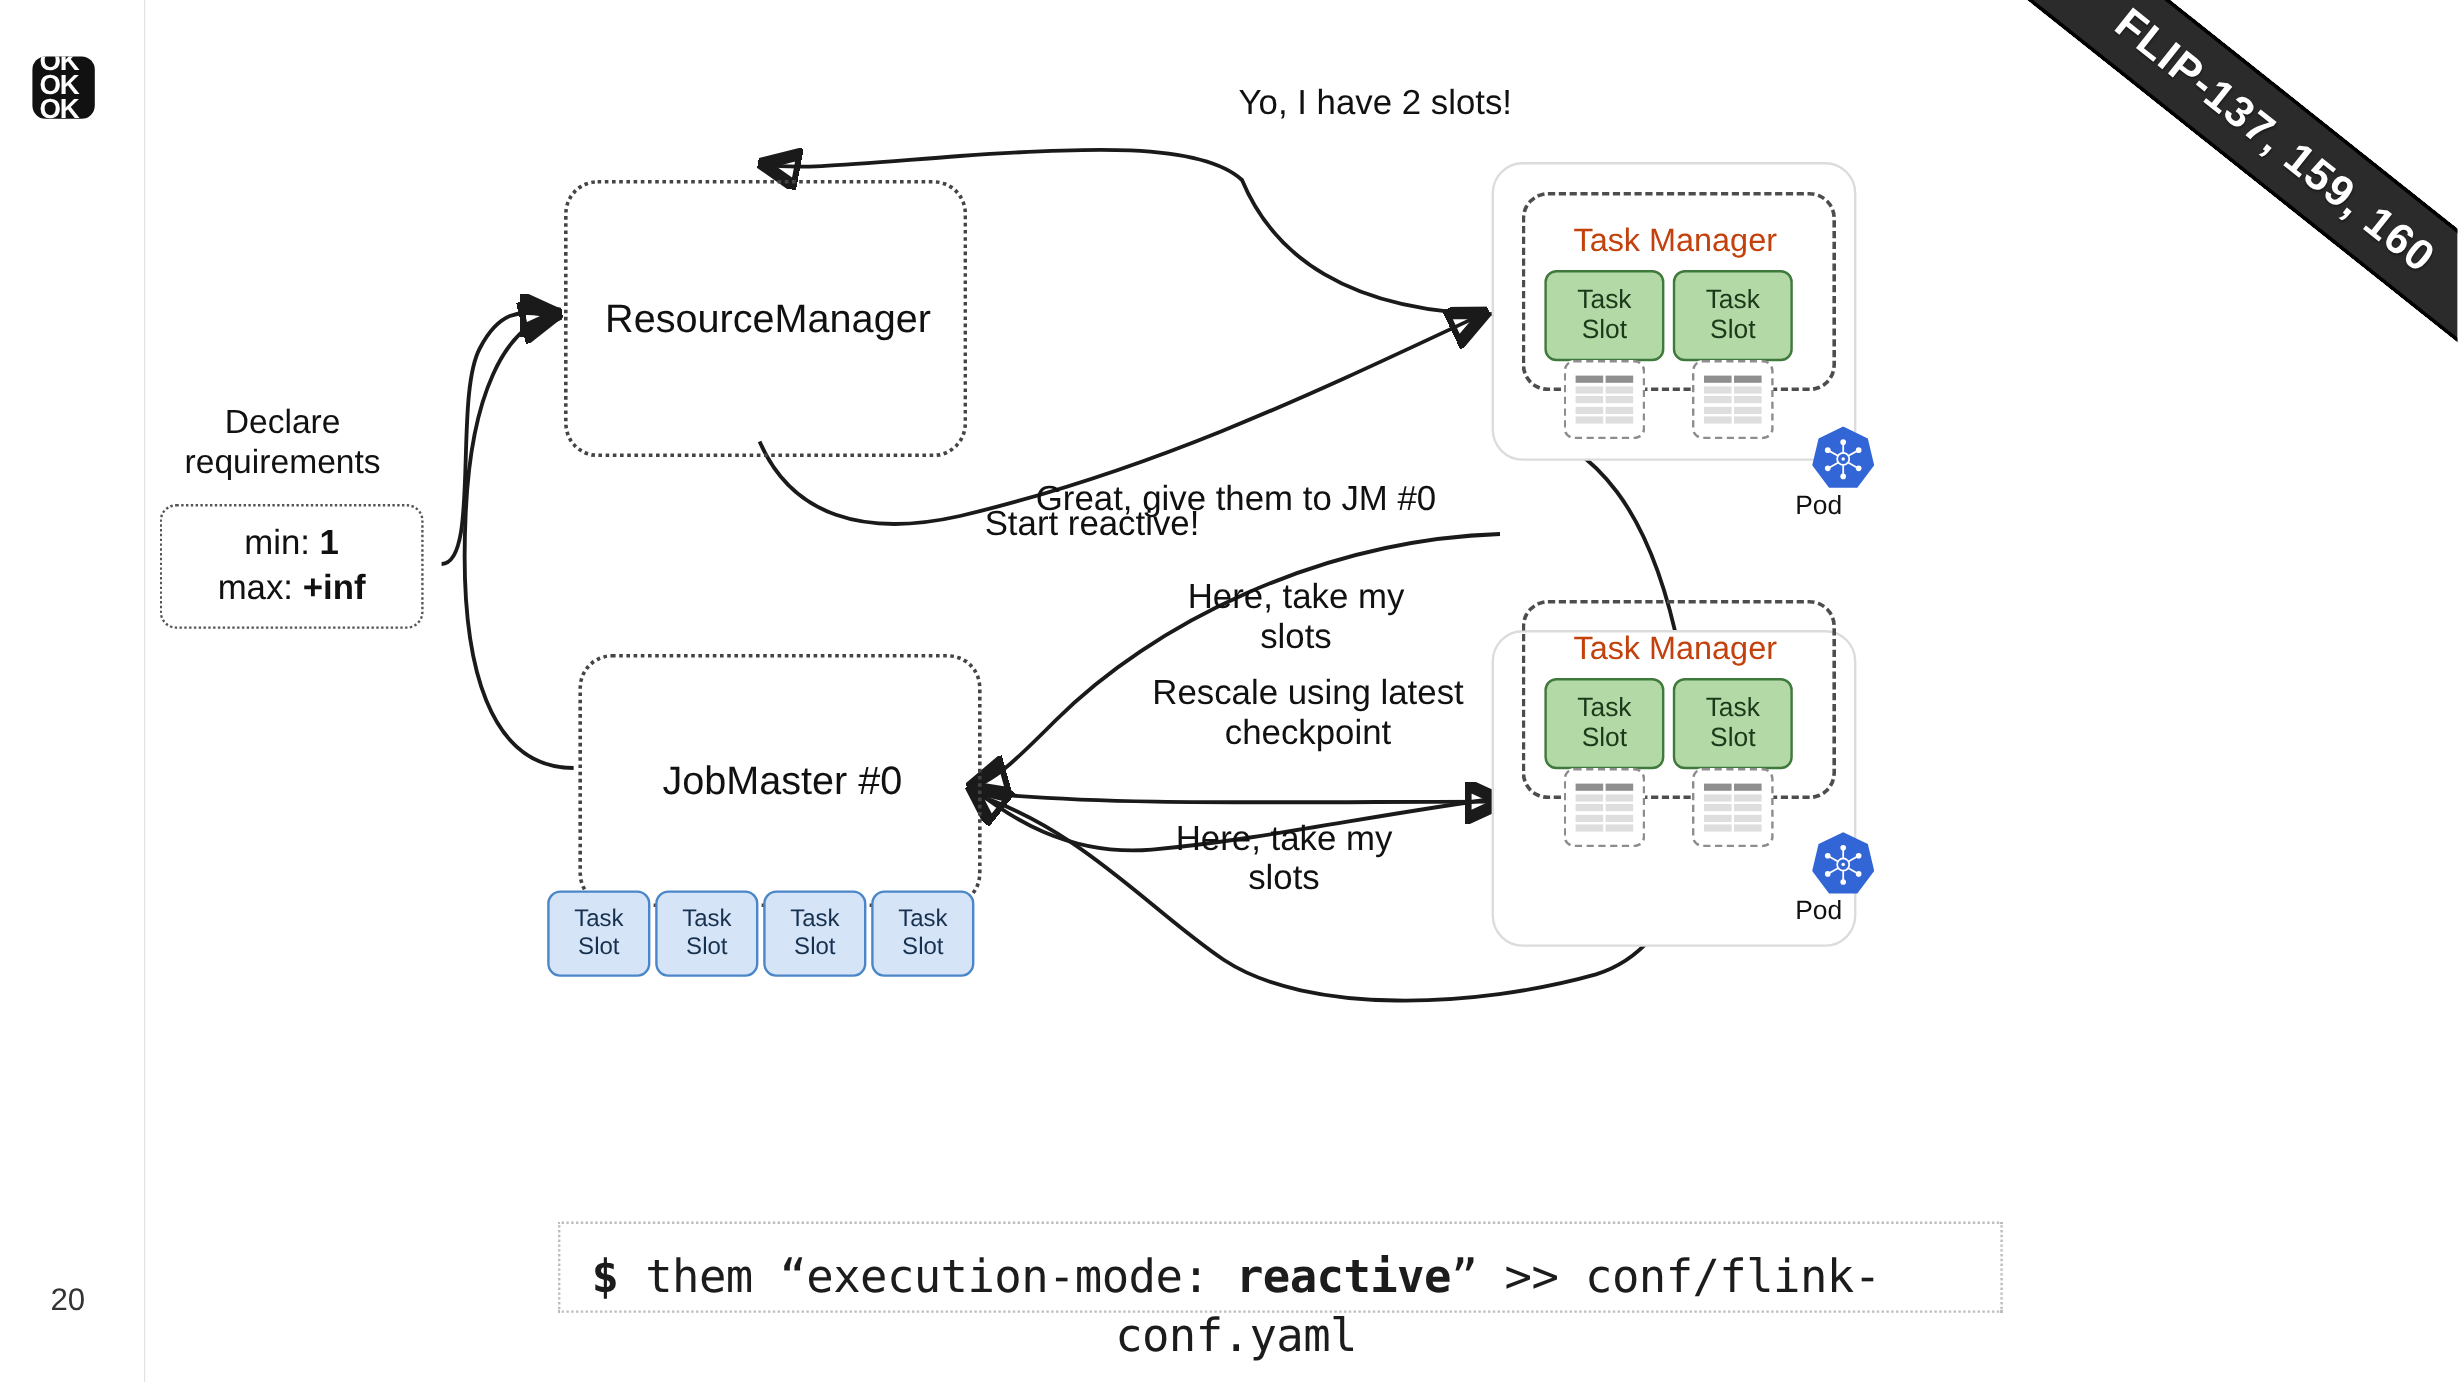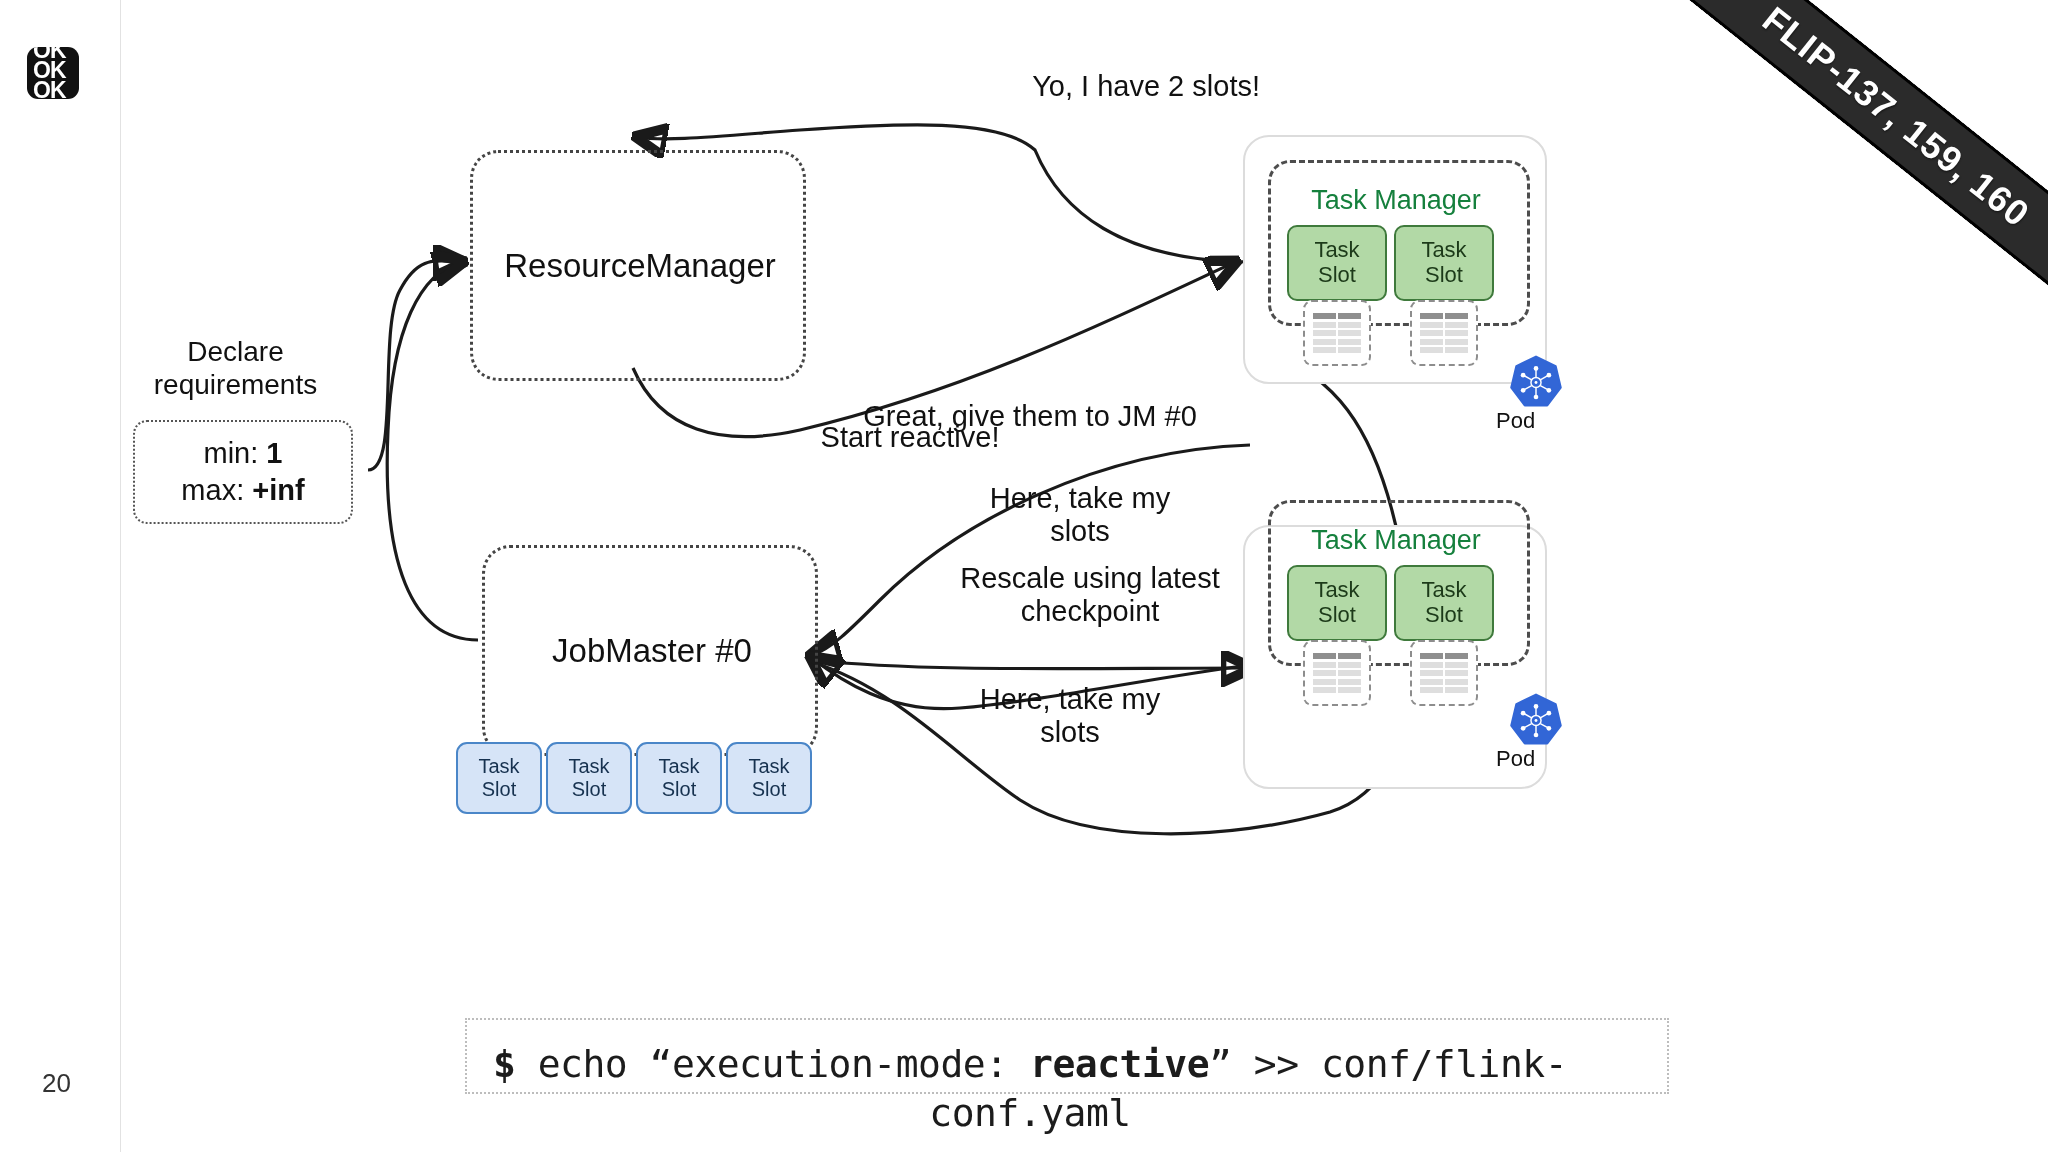--- a/index.html
+++ b/index.html
@@ -38,21 +38,21 @@
   .minmax{position:absolute;left:133px;top:420px;width:216px;height:100px;
           border:2px dotted #555;border-radius:14px;}
   .minmax div{text-align:center;font-size:29px;line-height:1.28;color:#111;}
   .minmax div:first-child{margin-top:13px;}
   .minmax b{font-weight:700;}
 
   
   .podwrap{position:absolute;}
   .pod-outer{position:absolute;border:2px solid #dcdcdc;border-radius:26px;background:#fff;}
   .tm-dashed{position:absolute;border:3px dashed #4d4d4d;border-radius:22px;background:transparent;}
-  .tm-title{position:absolute;left:0;right:0;text-align:center;font-size:27px;color:#15803d;}
+  .tm-title{position:absolute;left:0;right:0;text-align:center;font-size:27px;color:#c2410c;}
   .gslot{position:absolute;width:96px;height:72px;border:2.4px solid #3f7a3c;border-radius:10px;
          background:#b2d9a6;display:flex;align-items:center;justify-content:center;}
   .gslot span{font-size:22px;line-height:1.12;text-align:center;color:#1c3a19;}
   .gridbox{position:absolute;width:64px;height:62px;border:2.4px dashed #8d8d8d;border-radius:9px;
            background:#fff;display:flex;align-items:center;justify-content:center;}
   .gridbox .tbl{display:grid;grid-template-columns:1fr 1fr;gap:2.5px;width:48px;}
   .gridbox .c{height:6px;background:#dedede;}
   .gridbox .c.h{background:#8f8f8f;}
 
   .k8s{position:absolute;width:56px;height:56px;}
@@ -284,16 +284,16 @@
     <div>checkpoint</div>
   </div>
 
   <div class="note" style="left:940px;top:683px;width:260px;">
     <div>Here, take my</div>
     <div>slots</div>
   </div>
 
   <div class="cmdbox"></div>
   <div class="cmd">
-    <b>$</b><span> echo “execution-mode: </span><b>reactive</b><span>” &gt;&gt; conf/flink-</span><br><span>conf.yaml</span>
+    <b>$</b><span> them “execution-mode: </span><b>reactive</b><span>” &gt;&gt; conf/flink-</span><br><span>conf.yaml</span>
   </div>
 
 </div>
 
 </body></html>

